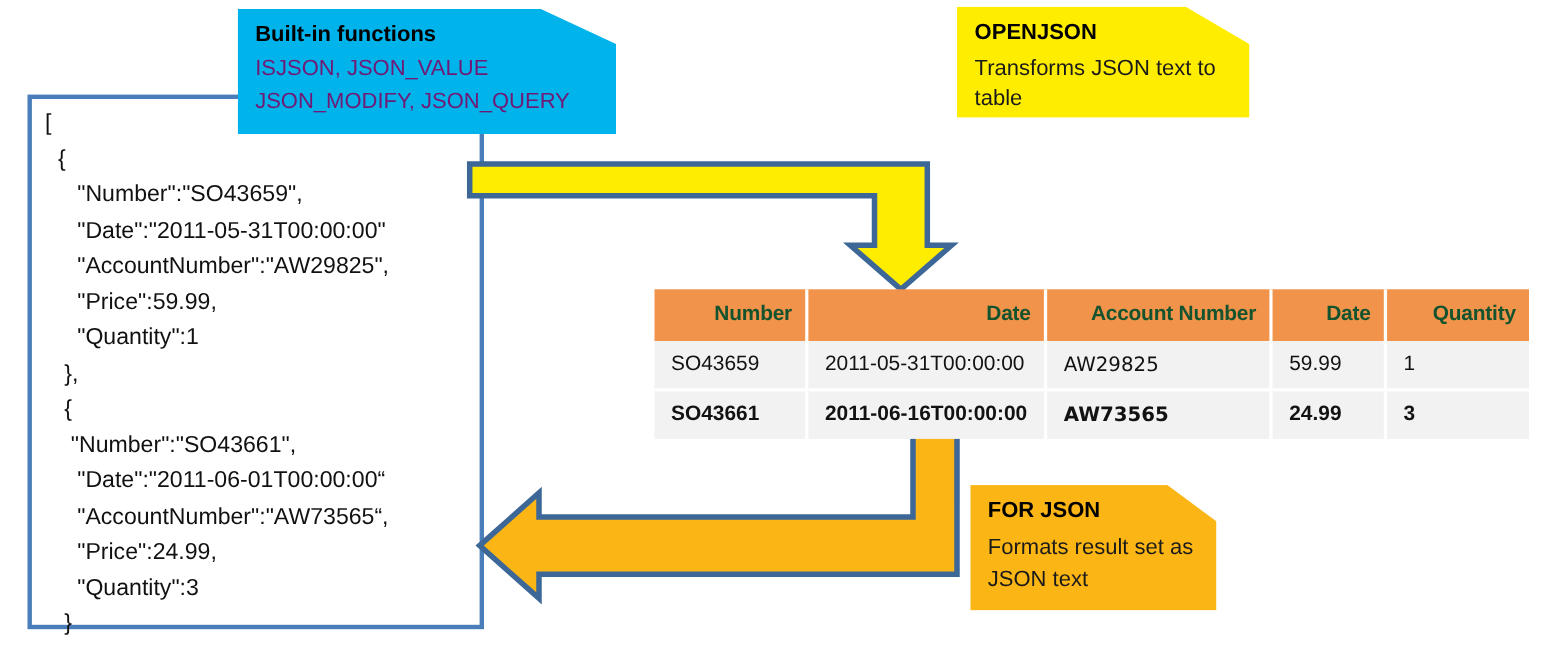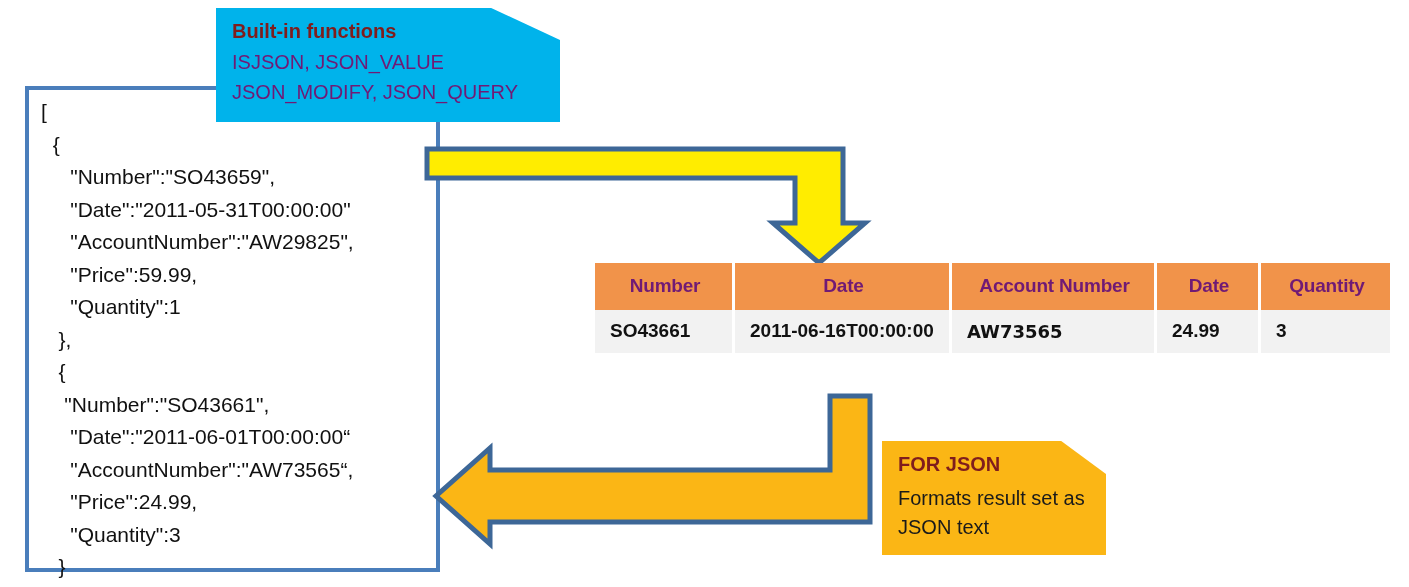--- a/index.html
+++ b/index.html
@@ -44,21 +44,21 @@
 
   
   .callout {
     position: absolute;
     box-sizing: border-box;
     padding: 10px 16px 12px 16px;
   }
   .callout .callout-title {
     font-weight: bold;
     font-size: 20px;
-    color: #7f1d1d;
+    color: #000000;
     line-height: 27px;
     margin: 0 0 6px 0;
   }
   .callout .callout-body {
     font-size: 20px;
     color: #1a1a1a;
     line-height: 26px;
     margin: 0;
   }
 
@@ -109,24 +109,24 @@
     position: absolute;
     left: 595px;
     top: 263px;
     width: 795px;
     border-collapse: separate;
     border-spacing: 0;
     table-layout: fixed;
   }
   #result-table th {
     background: #f1934a;
-    color: #701a75;
+    color: #14532d;
     font-size: 19px;
     font-weight: bold;
-    text-align: center;
+    text-align: right;
     padding: 12px 12px 13px 15px;
     border-right: 3px solid #ffffff;
     letter-spacing: -0.2px;
     white-space: nowrap;
   }
   #result-table th:last-child { border-right: none; }
   #result-table td {
     background: #f2f2f2;
     color: #121212;
     font-size: 19px;
@@ -179,20 +179,24 @@
   <svg id="arrow-forjson" class="arrow-svg" width="440" height="155" viewBox="0 0 440 155">
     <path d="M 438 4 L 438 130 L 58 130 L 58 152 L 4 104 L 58 56 L 58 78 L 398 78 L 398 4 Z" fill="#fbb615" stroke="#3d6797" stroke-width="5" stroke-linejoin="miter"></path>
   </svg>
 
   <div id="callout-builtin" class="callout">
     <div class="callout-title">Built-in functions</div>
     <div class="callout-body" style="white-space:pre-line">ISJSON, JSON_VALUE
 JSON_MODIFY, JSON_QUERY</div>
   </div>
 
+  <div id="callout-openjson" class="callout">
+    <div class="callout-title">OPENJSON</div>
+    <div class="callout-body">Transforms JSON text to table</div>
+  </div>
 
   <div id="callout-forjson" class="callout">
     <div class="callout-title">FOR JSON</div>
     <div class="callout-body">Formats result set as JSON text</div>
   </div>
 
   <table id="result-table">
     <colgroup>
       <col class="col-number">
         <col class="col-date">
@@ -204,20 +208,27 @@
       <tr>
         <th>Number</th>
         <th>Date</th>
         <th>Account Number</th>
         <th>Date</th>
         <th>Quantity</th>
       </tr>
     </thead>
     <tbody>
       <tr>
+        <td>SO43659</td>
+        <td>2011-05-31T00:00:00</td>
+        <td class="acct">AW29825</td>
+        <td>59.99</td>
+        <td>1</td>
+      </tr>
+      <tr>
         <td>SO43661</td>
         <td>2011-06-16T00:00:00</td>
         <td class="acct">AW73565</td>
         <td>24.99</td>
         <td>3</td>
       </tr>
     </tbody>
   </table>
 
 </div>

